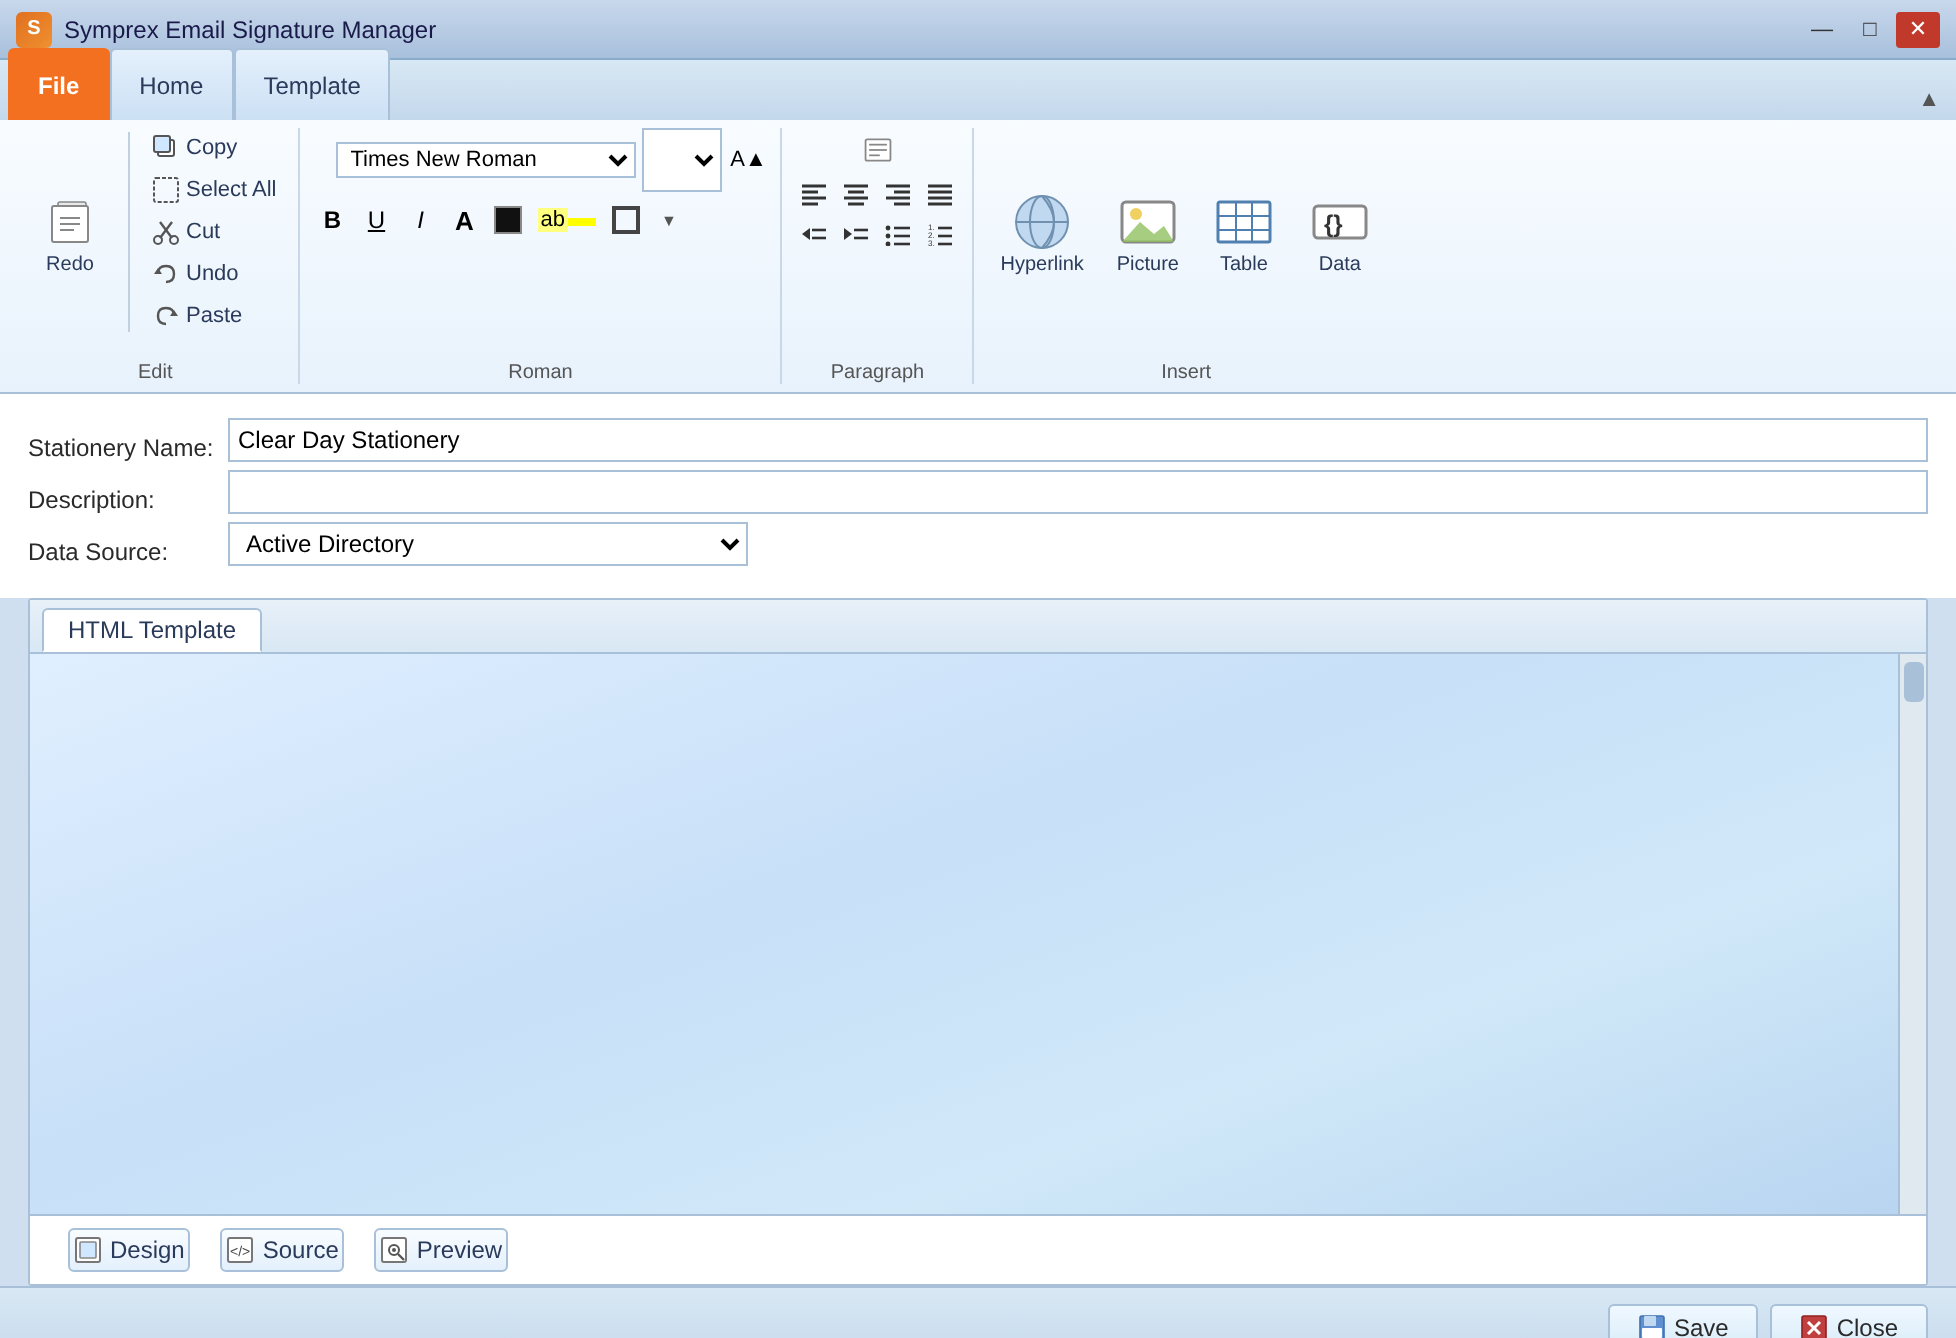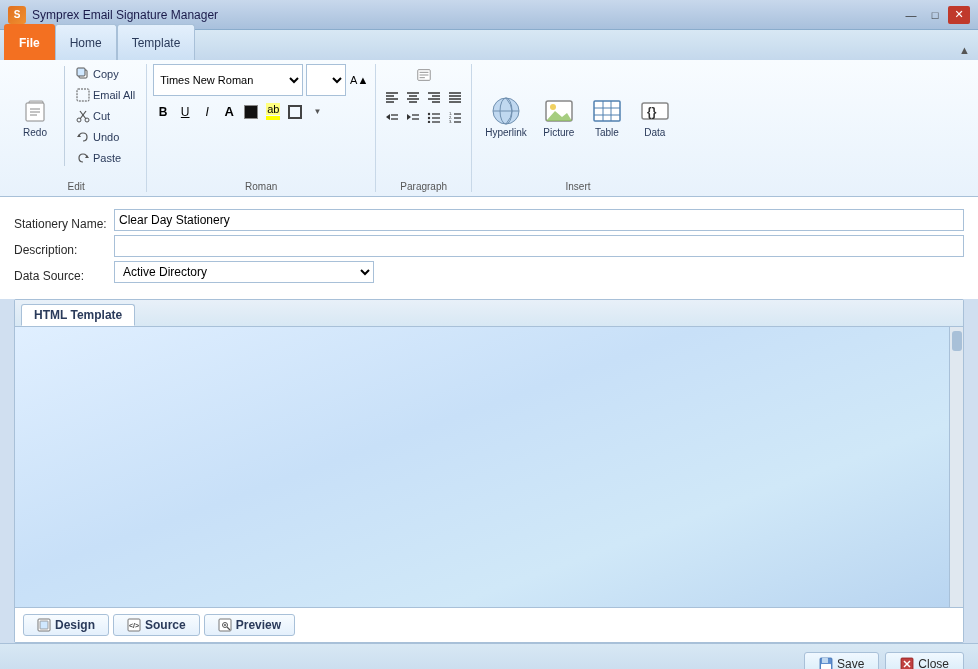--- a/index.html
+++ b/index.html
@@ -98,25 +98,26 @@
       border-radius: 2px;
       font-size: 11px;
       color: #2a3a5a;
       white-space: nowrap;
       text-align: right;
     }
 
     
     .font-select {
       width: 150px;
-      height: 32px;
+      height: 18px;
       font-size: 11px;
       border: 1px solid #a8c0d8;
       background: white;
       padding: 0 2px;
+      margin-left: 12px;
     }
     .size-select {
       width: 40px;
       height: 32px;
       font-size: 16px;
       border: 1px solid #a8c0d8;
       background: white;
       padding: 0 18px;
     }
     .format-row { display: flex; align-items: center; gap: 2px; margin-top: 2px; }
@@ -182,21 +183,20 @@
       padding: 0 4px;
       font-size: 12px;
       background: white;
     }
 
     
     .template-container {
       margin: 0 14px;
       border: 1px solid #a8c0d8;
       border-radius: 2px;
-      font-weight: bold;
     }
     .template-tab-bar {
       background: linear-gradient(to bottom, #e8f0f8, #d8e8f4);
       border-bottom: 1px solid #a8c0d8;
       padding: 4px 6px 0;
       display: flex;
     }
     .template-tab {
       padding: 3px 12px;
       font-size: 12px;
@@ -238,27 +238,28 @@
     .bottom-toolbar {
       background: white;
       border-top: 1px solid #a8c0d8;
       padding: 6px 8px;
       display: flex;
       gap: 4px;
     }
     .bottom-btn {
       display: flex;
       gap: 4px;
-      padding: 3px 13px;
+      padding: 3px 2px;
       font-size: 12px;
       cursor: pointer;
       border: 1px solid #a8c0d8;
       border-radius: 3px;
       background: linear-gradient(to bottom, #f8fcff, #e4f0fc);
       color: #2a3a5a;
+      margin-left: 11px;
     }
 
     
     .action-area {
       background: linear-gradient(to bottom, #d8e8f4, #c4d8ec);
       padding: 8px 14px;
       display: flex;
       justify-content: flex-end;
       gap: 6px;
       border-top: 1px solid #a8c0d8;
@@ -278,21 +279,21 @@
 
     
     .ribbon-sep { width: 1px; background: #c0d0e0; margin: 2px 4px; align-self: stretch; }
 
     
     .dd-arrow { font-size: 8px; color: #555; }
 
     
     .highlight-btn {
       display: flex;
-      flex-direction: column;
+      flex-direction: row;
       align-items: center;
       cursor: pointer;
       padding: 1px 2px;
       border: 1px solid transparent;
       border-radius: 2px;
     }
     .highlight-bar { width: 14px; height: 4px; background: #ffff00; margin-top: 1px; }
   </style>
 </head>
 <body>
@@ -340,21 +341,21 @@
           <svg width="14" height="14" viewBox="0 0 14 14">
             <rect x="3" y="3" width="8" height="8" rx="1" fill="white" stroke="#555" stroke-width="1"></rect>
             <rect x="1" y="1" width="8" height="8" rx="1" fill="#d0e8ff" stroke="#555" stroke-width="1"></rect>
           </svg>
           <span>Copy</span>
         </div>
         <div class="ribbon-btn-small">
           <svg width="14" height="14" viewBox="0 0 14 14">
             <rect x="1" y="1" width="12" height="12" rx="1" fill="none" stroke="#555" stroke-width="1" stroke-dasharray="2,1"></rect>
           </svg>
-          <span>Email All</span>
+          <span>Select All</span>
         </div>
         <div class="ribbon-btn-small">
           <svg width="14" height="14" viewBox="0 0 14 14">
             <line x1="4" y1="2" x2="10" y2="10" stroke="#555" stroke-width="1.2"></line>
             <line x1="10" y1="2" x2="4" y2="10" stroke="#555" stroke-width="1.2"></line>
             <circle cx="3" cy="11" r="2" fill="none" stroke="#555" stroke-width="1"></circle>
             <circle cx="11" cy="11" r="2" fill="none" stroke="#555" stroke-width="1"></circle>
           </svg>
           <span>Cut</span>
         </div>

